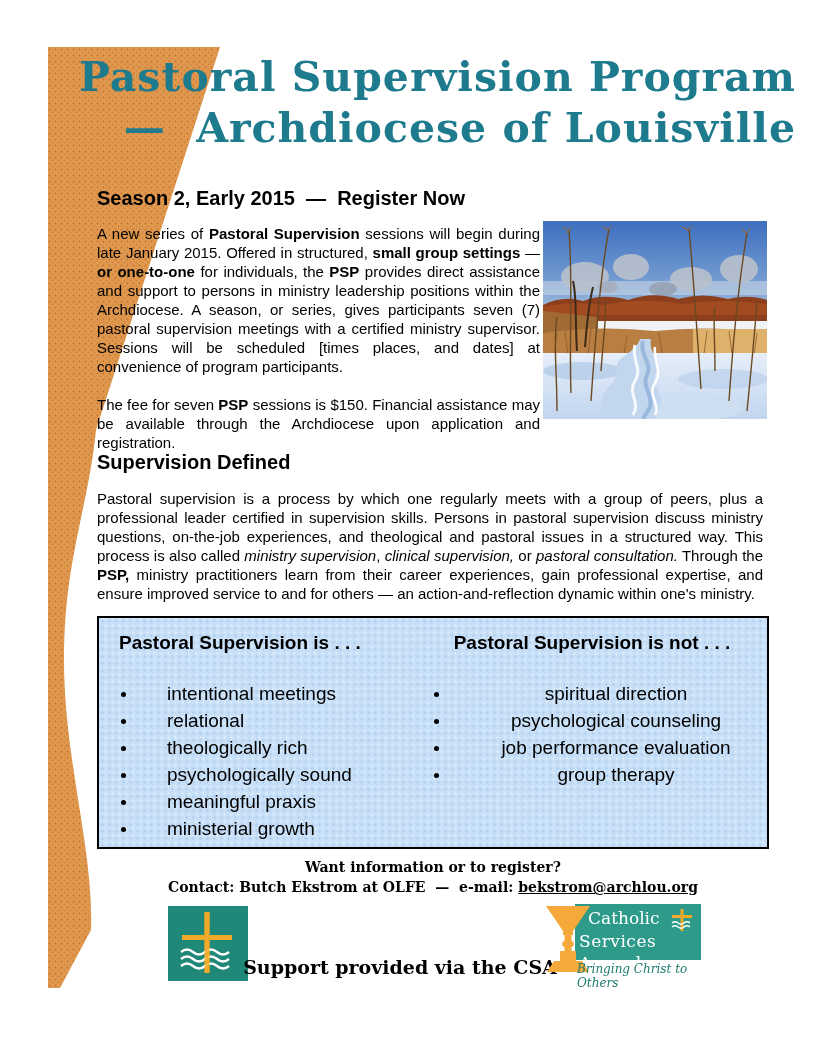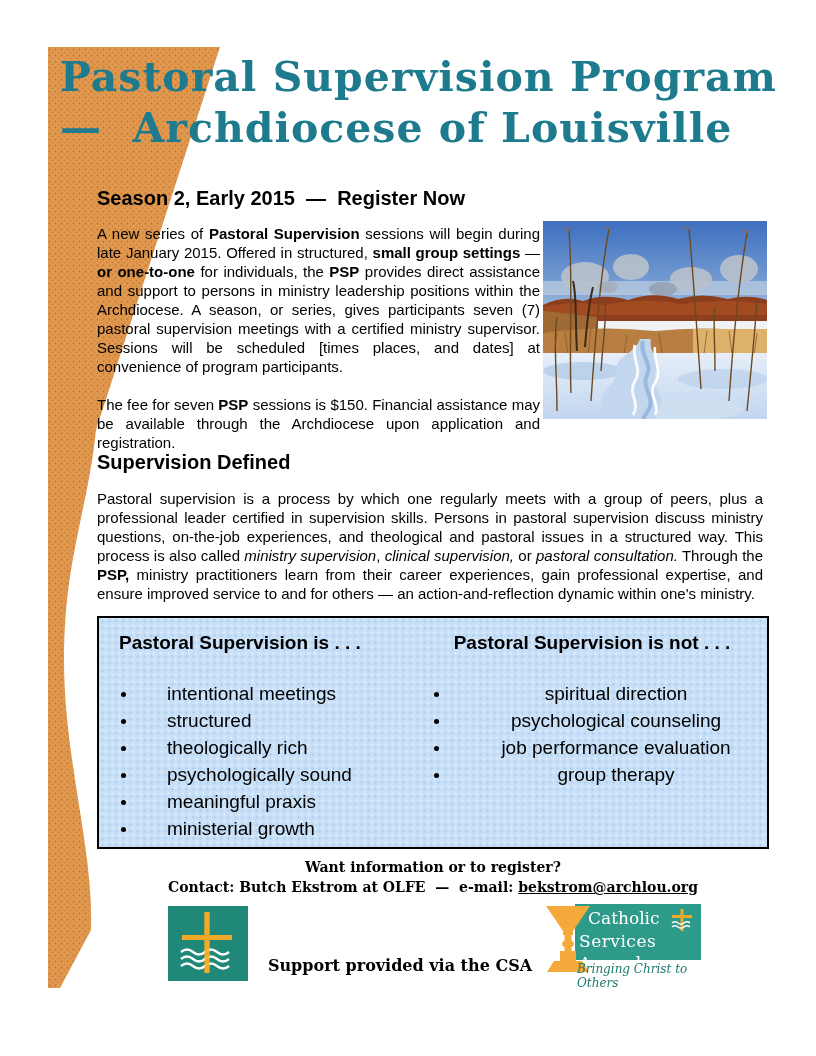--- a/index.html
+++ b/index.html
@@ -3,21 +3,21 @@
 <meta charset="utf-8">
 <style>
   html,body{margin:0;padding:0;background:#888;}
   .page{position:relative;width:816px;height:1056px;background:#ffffff;margin:0 auto;
         font-family:"Liberation Sans",sans-serif;color:#000;overflow:hidden;}
   .pre{white-space:pre-wrap;}
   .b{font-weight:bold}.i{font-style:italic}.u{text-decoration:underline}
 
   .swoosh{position:absolute;left:0;top:0;pointer-events:none;}
 
-  .doc-title{position:absolute;top:52px;left:60px;right:20px;text-align:left;
+  .doc-title{position:absolute;top:52px;left:60px;right:20px;text-align:right;
              font-family:"DejaVu Serif",serif;font-weight:bold;font-size:41px;line-height:51px;
              letter-spacing:1px;}
   .section-heading{position:absolute;font-size:20px;font-weight:bold;line-height:24px;}
   .body-text{position:absolute;font-size:15px;line-height:19px;text-align:justify;}
   .body-text p{margin:0 0 19px 0;}
 
   .photo{position:absolute;left:543px;top:221px;width:224px;height:198px;}
 
   .blue-box{position:absolute;left:97px;top:616px;width:672px;height:233px;box-sizing:border-box;
             border:2px solid #000;background-color:#c7dff7;
@@ -31,21 +31,21 @@
   .box-list{margin:26px 0 0 0;padding:0;list-style:none;}
   .box-list li{position:relative;padding-left:48px;font-size:19px;line-height:27px;}
   .box-list li::before{content:"";position:absolute;left:2px;top:12px;width:5px;height:5px;
                        border-radius:50%;background:#000;}
 
   .contact{position:absolute;left:97px;top:857px;width:672px;text-align:center;
            font-family:"DejaVu Serif",serif;font-weight:bold;font-size:14px;line-height:20px;}
 
   .arch-logo{position:absolute;left:168px;top:906px;}
   .support-text{position:absolute;left:200px;top:956px;width:400px;text-align:center;
-                font-family:"DejaVu Serif",serif;font-weight:bold;font-size:16px;}
+                font-family:"DejaVu Serif",serif;font-weight:bold;font-size:19px;}
 
   .csa-logo{position:absolute;left:545px;top:901px;width:165px;height:80px;}
   .csa-band{position:absolute;left:30px;top:3px;width:126px;height:56px;background:#2e9b8a;}
   .csa-name1{position:absolute;left:13px;top:4px;color:#fff;font-family:"DejaVu Serif",serif;
              font-size:17px;line-height:20px;}
   .csa-name2{position:absolute;left:4px;top:26px;color:#fff;font-family:"DejaVu Serif",serif;
              font-size:17px;line-height:22px;letter-spacing:.5px;}
   .csa-cross{position:absolute;left:93px;top:4px;}
   .csa-chalice{position:absolute;left:0;top:2px;}
   .csa-tagline{position:absolute;left:32px;top:61px;width:130px;color:#1e7a6e;
@@ -150,21 +150,21 @@
   <div class="section-heading" style="left:97px;top:450px;">Supervision Defined</div>
   <div class="body-text" style="left:97px;top:489px;width:666px;">
     <p><span>Pastoral supervision is a process by which one regularly meets with a group of peers, plus a professional leader certified in supervision skills. Persons in pastoral supervision discuss ministry questions, on-the-job experiences, and theological and pastoral issues in a structured way. This process is also called </span><span class="i">ministry supervision</span><span>, </span><span class="i">clinical supervision,</span><span> or </span><span class="i">pastoral consultation.</span><span> Through the </span><span class="b">PSP,</span><span> ministry practitioners learn from their career experiences, gain professional expertise, and ensure improved service to and for others — an action-and-reflection dynamic within one's ministry.</span></p>
   </div>
 
   <div class="blue-box">
     <div class="box-col left">
       <div class="box-heading">Pastoral Supervision is . . .</div>
       <ul class="box-list">
         <li>intentional meetings</li>
-        <li>structured</li>
+        <li>relational</li>
         <li>theologically rich</li>
         <li>psychologically sound</li>
         <li>meaningful praxis</li>
         <li>ministerial growth</li>
       </ul>
     </div>
     <div class="box-col right">
       <div class="box-heading">Pastoral Supervision is not . . .</div>
       <ul class="box-list">
         <li>spiritual direction</li>

